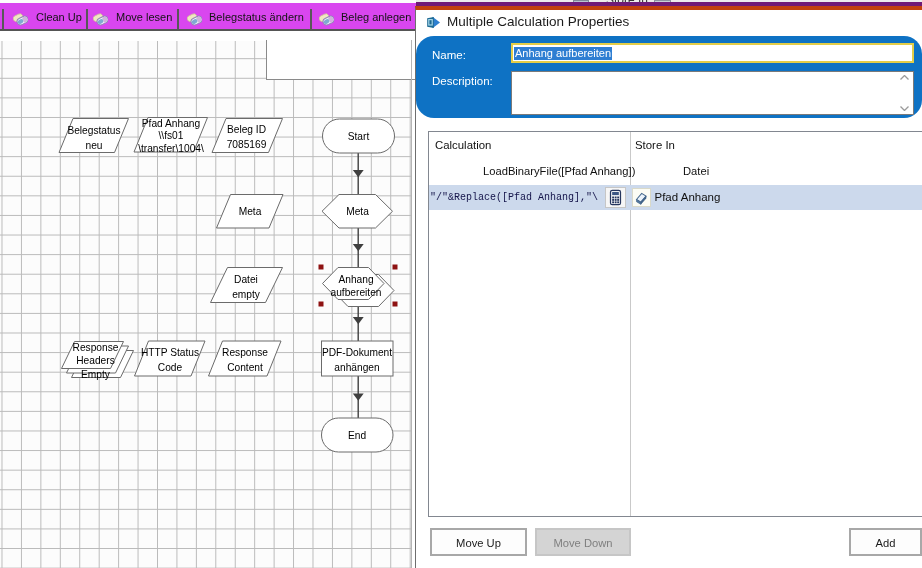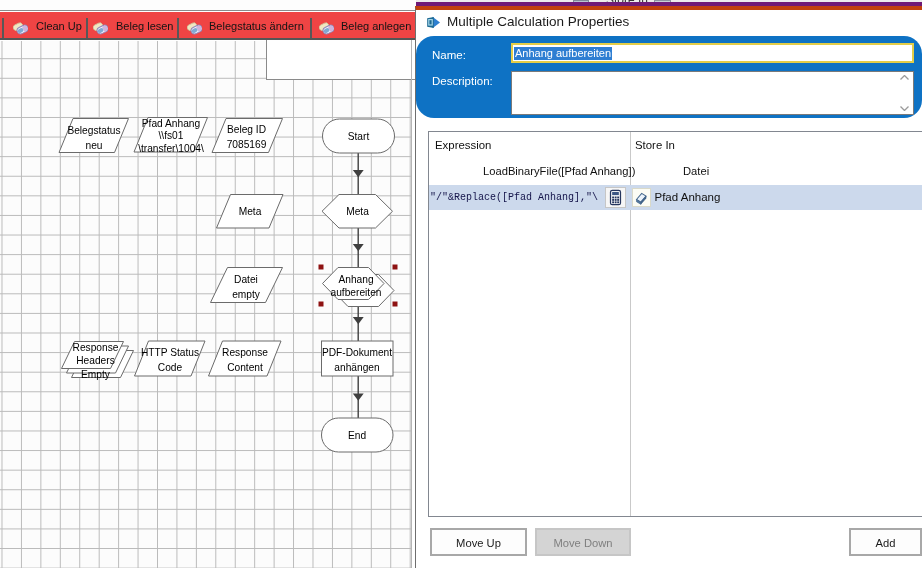--- a/index.html
+++ b/index.html
@@ -3,21 +3,21 @@
 <meta charset="utf-8">
 <style>
   * { margin:0; padding:0; box-sizing:border-box; }
   html,body { width:922px; height:568px; overflow:hidden; background:#fff;
     font-family:"Liberation Sans", sans-serif; }
   .abs { position:absolute; }
   #page { position:relative; width:922px; height:568px; }
 
   
   #topstrip { left:0; top:0; width:416px; height:11px; background:#fdfdfd; border-bottom:1px solid #8a8a8a; }
-  #tabbar { left:0; top:12px; width:416px; height:28px; background:#ef4444; border-bottom:2px solid #555;padding-left:28px; }
+  #tabbar { left:0; top:3px; width:416px; height:28px; background:#d946ef; border-bottom:2px solid #555;padding-left:28px; }
   .tabsep { position:absolute; top:6px; width:2px; height:20px; background:#585858; }
   .tabtxt { position:absolute; top:7.5px; font-size:11px; color:#141414; white-space:nowrap; }
   .tabicon { position:absolute; top:9px; }
 
   #canvas { left:0; top:41px; width:412px; height:527px; background:#fcfcfc;
     background-image:
       linear-gradient(to right, #bababa 1px, transparent 1px),
       linear-gradient(to bottom, #bababa 1px, transparent 1px);
     background-size:19.45px 19.6px;
     background-position:1.5px 17.2px; }
@@ -66,21 +66,21 @@
     <svg class="tabicon" style="left:93px" width="15" height="14" viewBox="0 0 15 14">
         <use href="#pgicon"></use>
       </svg>
     <svg class="tabicon" style="left:187px" width="15" height="14" viewBox="0 0 15 14">
         <use href="#pgicon"></use>
       </svg>
     <svg class="tabicon" style="left:319px" width="15" height="14" viewBox="0 0 15 14">
         <use href="#pgicon"></use>
       </svg>
     <div class="tabtxt" style="left:36px">Clean Up</div>
-    <div class="tabtxt" style="left:116px">Beleg lesen</div>
+    <div class="tabtxt" style="left:116px">Move lesen</div>
     <div class="tabtxt" style="left:209px">Belegstatus ändern</div>
     <div class="tabtxt" style="left:341px">Beleg anlegen</div>
   </div>
 
   <div id="canvas" class="abs"></div>
   <div id="whitebox" class="abs"></div>
   <div id="canvasedge" class="abs"></div>
 
   <svg class="abs" style="left:0;top:40px" width="412" height="528" viewBox="0 0 412 528" font-family="Liberation Sans, sans-serif" font-size="10.2" text-anchor="middle">
     <defs>
@@ -191,21 +191,21 @@
             <path d="M0.5 4.5 L4.5 0.5 L8.5 4.5" fill="none" stroke="#9a9a9a" stroke-width="1.3"></path>
           </svg>
         <svg style="position:absolute;right:4px;bottom:3px" width="9" height="5" viewBox="0 0 9 5">
             <path d="M0.5 0.5 L4.5 4.5 L8.5 0.5" fill="none" stroke="#9a9a9a" stroke-width="1.3"></path>
           </svg>
       </div>
     </div>
 
     <div id="tablebox" class="abs">
       <div id="coldiv"></div>
-      <div class="cellhead" style="left:6px;top:7px">Expression</div>
+      <div class="cellhead" style="left:6px;top:7px">Calculation</div>
       <div class="cellhead" style="left:206px;top:7px">Store In</div>
       <div class="cellrow" style="left:6px;top:33px">LoadBinaryFile([Pfad Anhang])</div>
       <div class="cellrow" style="left:206px;top:33px">Datei</div>
       <div id="selrow">
         <div id="exprtxt">"/"&amp;Replace([Pfad Anhang],"\</div>
         <svg id="calcbtn" class="abs" viewBox="0 0 21 21">
           <rect x="5" y="2.5" width="11" height="16" rx="2" fill="#fff" stroke="#25355e" stroke-width="1.4"></rect>
           <rect x="6.8" y="4.3" width="7.4" height="3.6" fill="#3c5684"></rect>
           <g fill="#25355e">
             <rect x="6.8" y="9.4" width="2.1" height="2.1"></rect>

